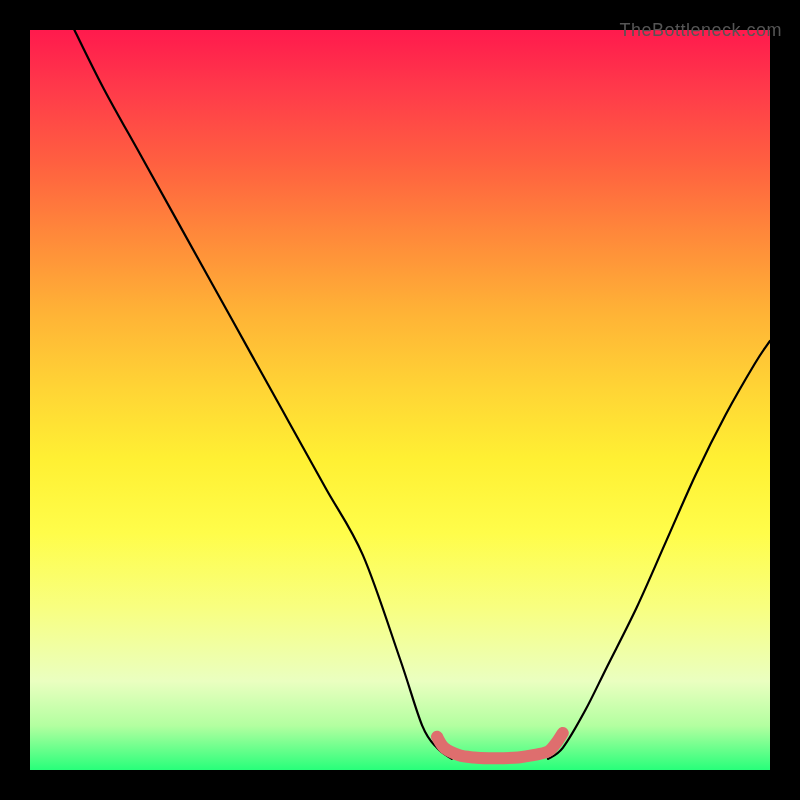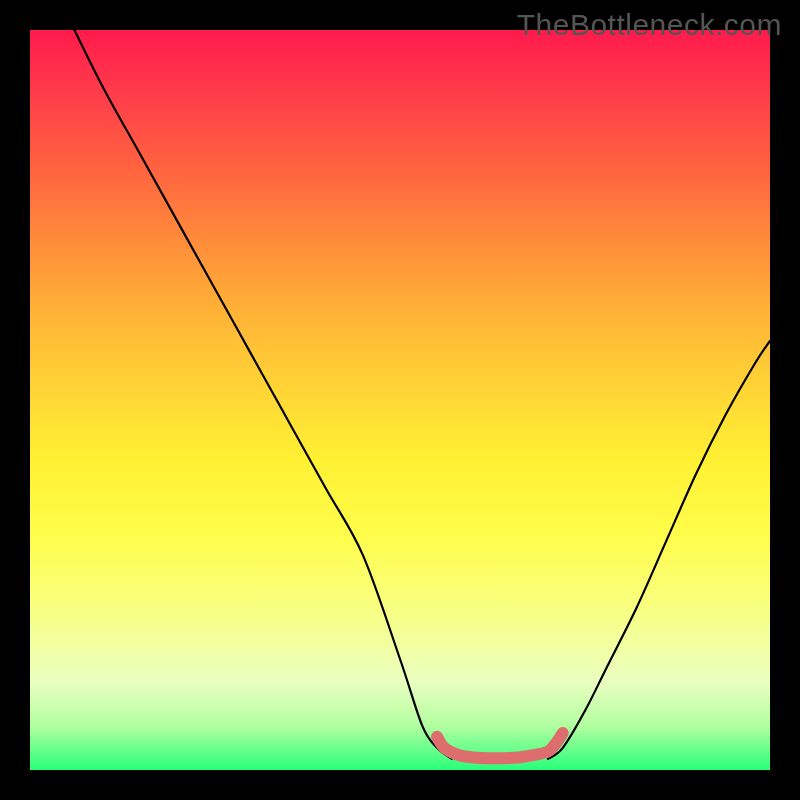--- a/index.html
+++ b/index.html
@@ -12,24 +12,24 @@
     font-family: Arial, sans-serif;
   }
   .container {
     position: relative;
     width: 800px;
     height: 800px;
     background: #000;
   }
   .watermark {
     position: absolute;
-    top: 8px;
+    top: 20px;
     right: 18px;
     color: #555;
-    font-size: 30px;
+    font-size: 18px;
     font-weight: 500;
     letter-spacing: 0.5px;
     z-index: 10;
   }
   .plot-area {
     position: absolute;
     left: 30px;
     top: 30px;
     width: 740px;
     height: 740px;

